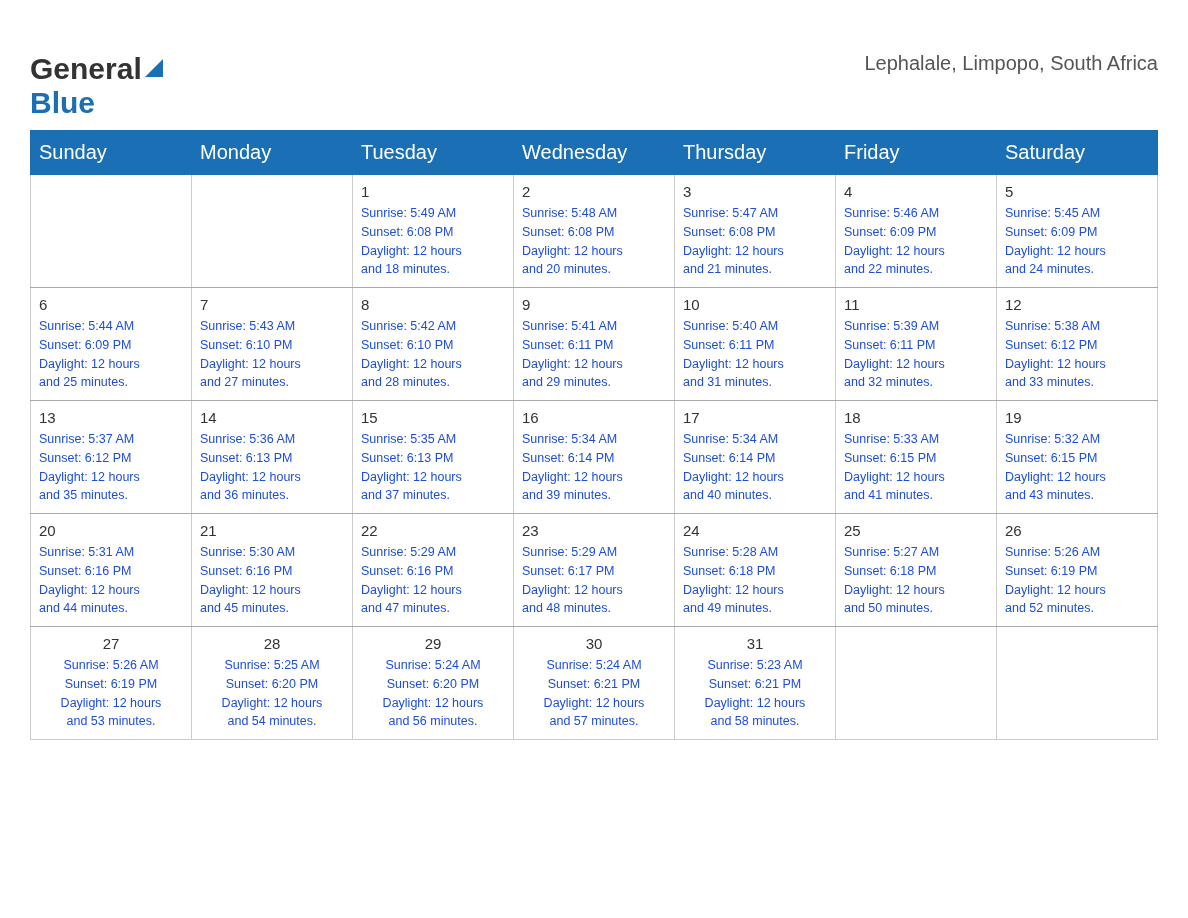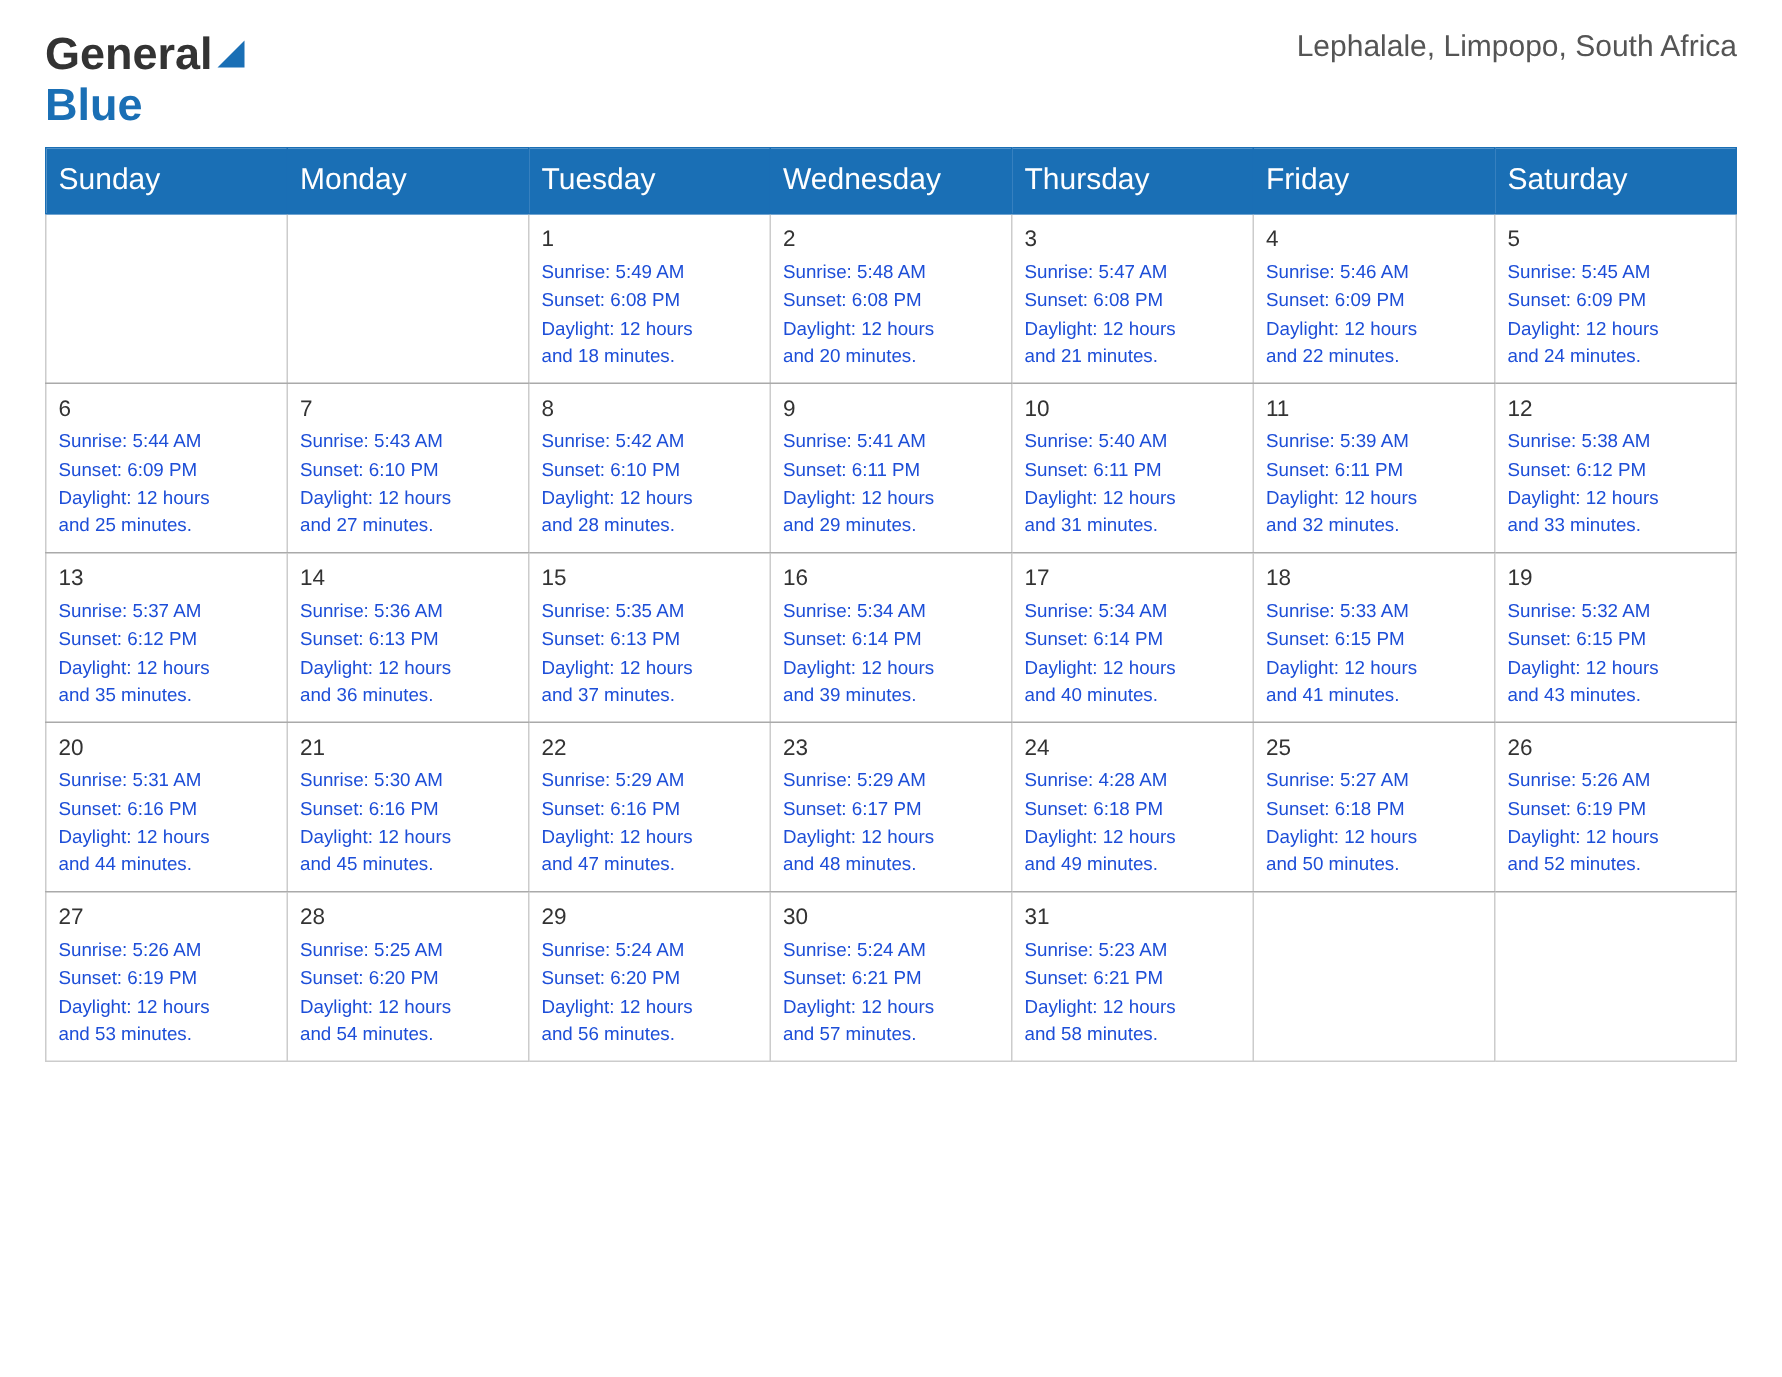--- a/index.html
+++ b/index.html
@@ -9,20 +9,21 @@
       color: #333;
       width: 1188px;
       min-height: 918px;
       padding: 20px 30px;
     }
     .header {
       display: flex;
       justify-content: space-between;
       align-items: flex-start;
       margin-bottom: 10px;
+      margin-top: 32px;
     }
     .logo {
       display: flex;
       flex-direction: column;
       align-items: flex-start;
     }
     .title-section {
       text-align: right;
     }
     .month-title {
@@ -68,20 +69,21 @@
     .calendar td .day-info {
       font-size: 12.5px;
       color: #1d4ed8;
       line-height: 1.5;
     }
     .calendar tr td {
       border-bottom: 1px solid #aaa;
     }
     .calendar tr:last-child td {
       border-bottom: 1px solid #ccc;
+      text-align: center;
     }
     .empty-cell {
       background: #f9f9f9;
     }
   </style>
 </head>
 <body>
 
 <div class="header">
   <div class="logo">
@@ -276,21 +278,21 @@
         </td>
         <td>
           <span class="day-num">23</span>
           <div class="day-info" style="white-space: pre-line;">Sunrise: 5:29 AM
 Sunset: 6:17 PM
 Daylight: 12 hours
 and 48 minutes.</div>
         </td>
         <td>
           <span class="day-num">24</span>
-          <div class="day-info" style="white-space: pre-line;">Sunrise: 4:28 AM
+          <div class="day-info" style="white-space: pre-line;">Sunrise: 5:28 AM
 Sunset: 6:18 PM
 Daylight: 12 hours
 and 49 minutes.</div>
         </td>
         <td>
           <span class="day-num">25</span>
           <div class="day-info" style="white-space: pre-line;">Sunrise: 5:27 AM
 Sunset: 6:18 PM
 Daylight: 12 hours
 and 50 minutes.</div>

